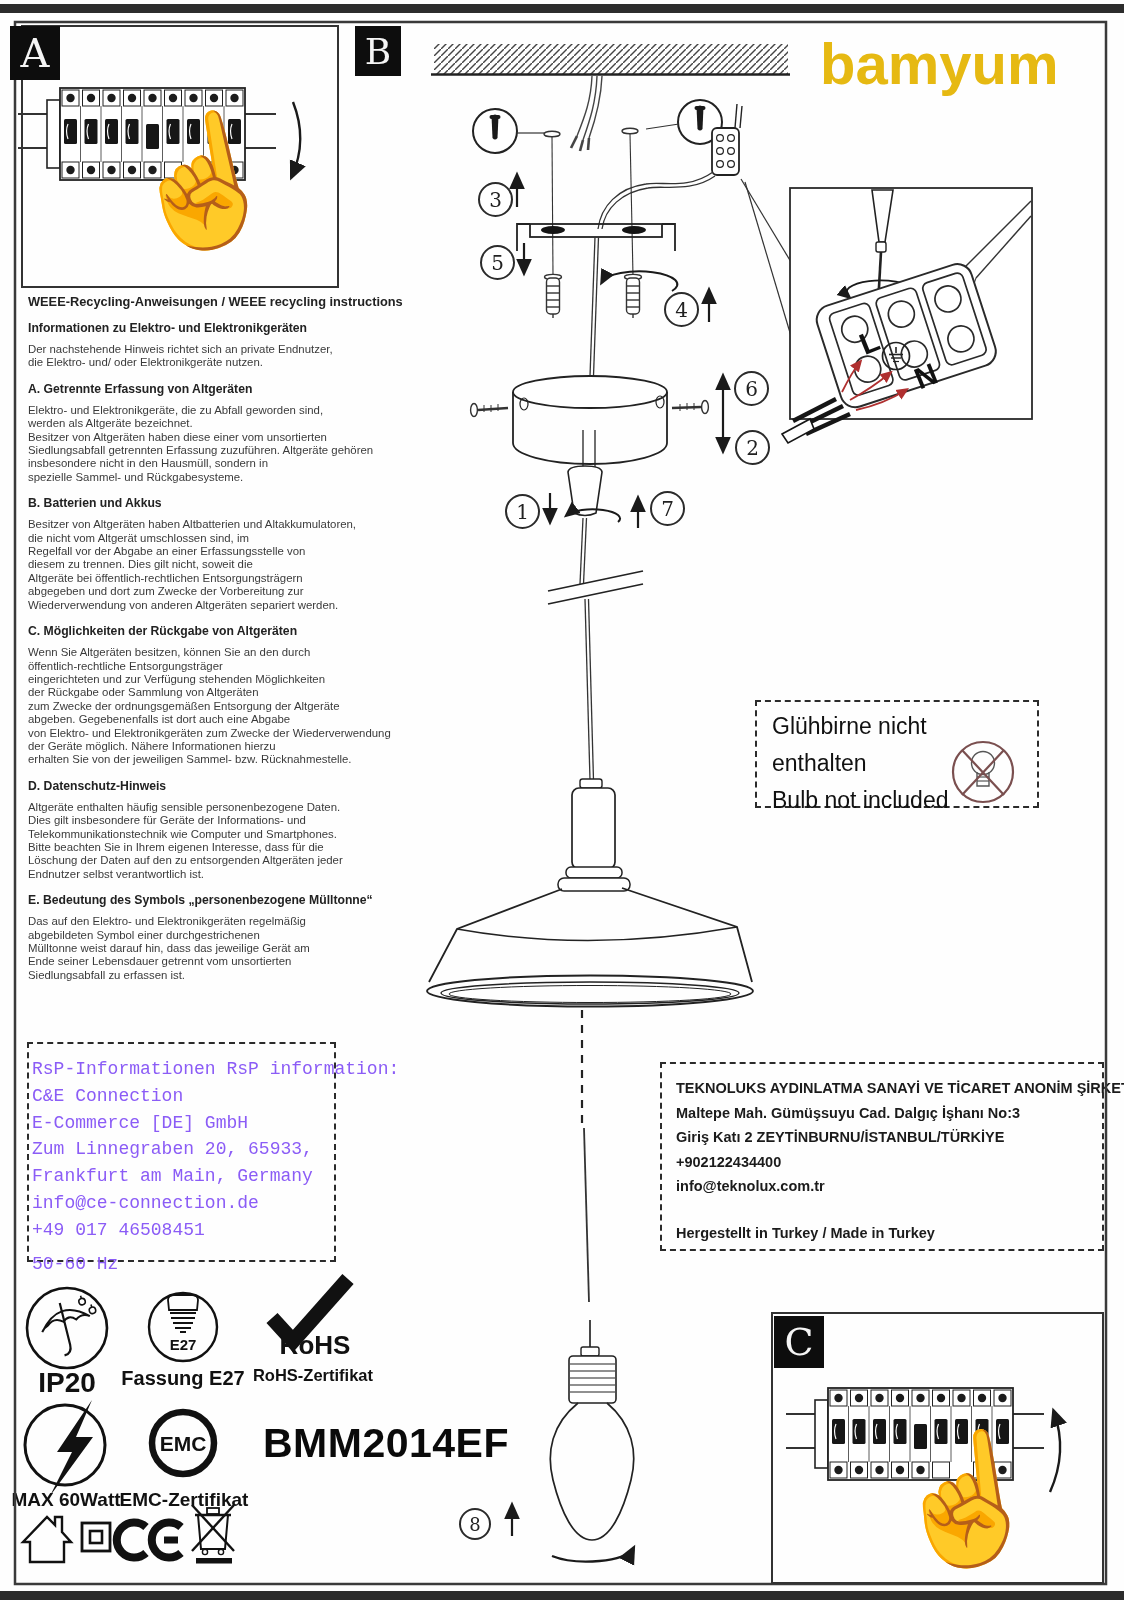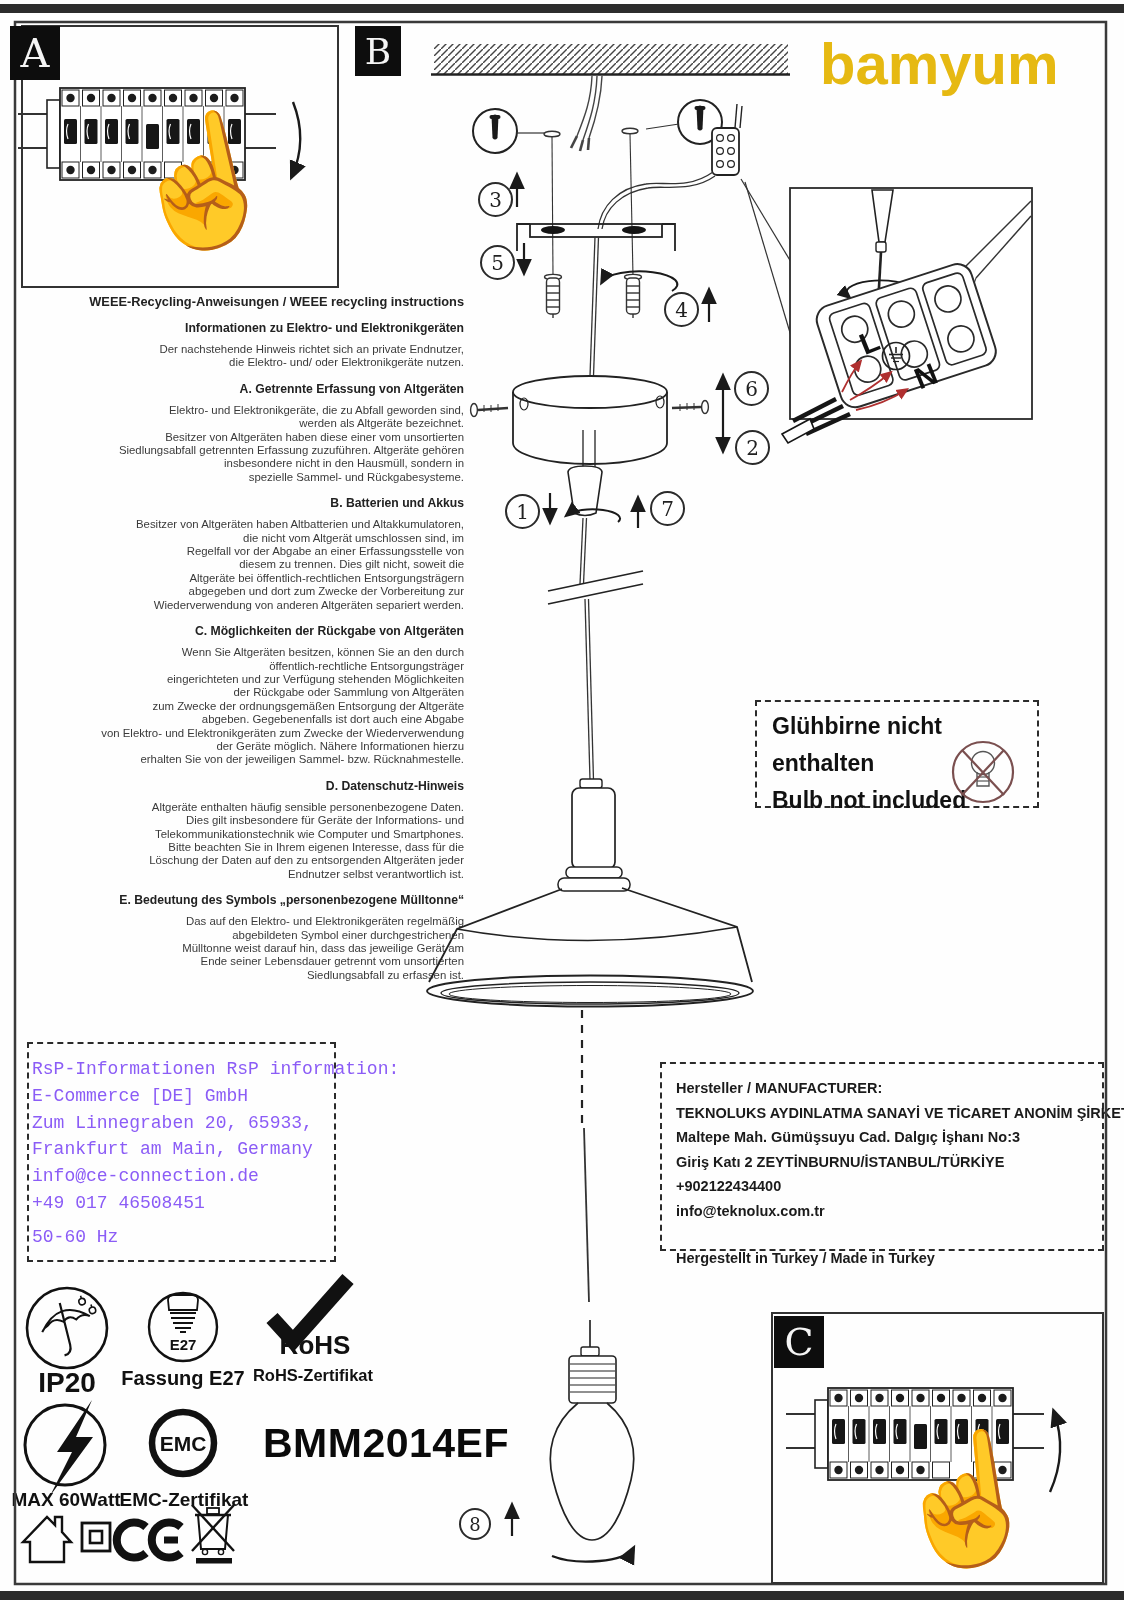--- a/index.html
+++ b/index.html
@@ -4,32 +4,32 @@
 <style>
   html,body{margin:0;padding:0;background:#e8e8e8;}
   .page{position:relative;width:1124px;height:1600px;background:#fefefe;overflow:hidden;
         font-family:"Liberation Sans",sans-serif;color:#222;}
   .abs{position:absolute;}
   .panel-label{position:absolute;background:#0d0d0d;color:#f5f5f5;display:flex;align-items:center;
         justify-content:center;font-family:"DejaVu Serif",serif;font-weight:400;}
   .stepc{position:absolute;width:31px;height:31px;border:2px solid #2b2b2b;border-radius:50%;
         background:#fff;display:flex;align-items:center;justify-content:center;
         font-family:"DejaVu Serif",serif;font-size:20px;color:#222;z-index:5;}
-  .weee{position:absolute;left:28px;top:294px;width:436px;color:#3a3a3a;text-align:right;}
+  .weee{position:absolute;left:28px;top:294px;width:436px;color:#3a3a3a;}
   .weee .t{font-size:12.8px;font-weight:bold;color:#222;}
   .weee .h{font-size:12.2px;font-weight:bold;color:#222;margin-top:12px;margin-bottom:8px;}
   .weee .b{font-size:11.4px;line-height:13.4px;white-space:pre-line;}
   .weee .f{font-size:11.4px;}
   .brand{position:absolute;left:820px;top:30px;width:280px;text-align:left;
         font-size:58px;font-weight:800;color:#e6b912;letter-spacing:0;}
   .brand-sub{position:absolute;left:802px;top:104px;width:320px;text-align:center;
         font-size:26px;line-height:31px;font-weight:500;color:#1c1c1c;}
   .dashedbox{position:absolute;border:2px dashed #2b2b2b;background:transparent;}
   .bulbnote{position:absolute;left:772px;top:708px;width:230px;font-size:23px;line-height:37px;
-        font-weight:700;color:#111;}
+        font-weight:400;color:#111;}
   .rsp{position:absolute;left:32px;top:1056px;width:290px;font-size:18px;line-height:26.8px;
         font-weight:500;color:#8b5cf6;white-space:nowrap;font-family:Liberation Mono, monospace;}
   .rsp .gap{margin-top:7px;}
   .manu{position:absolute;left:676px;top:1076px;width:424px;font-size:14.5px;line-height:24.6px;
         font-weight:700;color:#1b1b1b;white-space:nowrap;}
   .manu .gap{margin-top:22px;}
   .cap{position:absolute;text-align:center;font-weight:bold;color:#111;}
   .model{position:absolute;left:263px;top:1420px;font-size:41px;font-weight:800;
         letter-spacing:0.5px;color:#0a0a0a;}
   svg text{font-family:"Liberation Sans",sans-serif;}
@@ -460,31 +460,31 @@
 
   <div class="dashedbox" style="left:755px;top:700px;width:280px;height:104px"></div>
   <div class="bulbnote">
     <div>Glühbirne nicht enthalten</div>
     <div>Bulb not included</div>
   </div>
 
   <div class="dashedbox" style="left:27px;top:1042px;width:305px;height:216px"></div>
   <div class="rsp">
     <div>RsP-Informationen RsP information:</div>
+    <div>C&amp;E Connection</div>
     <div>E-Commerce [DE] GmbH</div>
     <div>Zum Linnegraben 20, 65933,</div>
     <div>Frankfurt am Main, Germany</div>
     <div>info@ce-connection.de</div>
     <div>+49 017 46508451</div>
     <div class="gap">50-60 Hz</div>
   </div>
 
   <div class="dashedbox" style="left:660px;top:1062px;width:440px;height:185px"></div>
   <div class="manu">
-    <div>Hersteller / MANUFACTURER:</div>
     <div>TEKNOLUKS AYDINLATMA SANAYİ VE TİCARET ANONİM ŞİRKETİ</div>
     <div>Maltepe Mah. Gümüşsuyu Cad. Dalgıç İşhanı No:3</div>
     <div>Giriş Katı 2 ZEYTİNBURNU/İSTANBUL/TÜRKİYE</div>
     <div>+902122434400</div>
     <div>info@teknolux.com.tr</div>
     <div class="gap">Hergestellt in Turkey / Made in Turkey</div>
   </div>
 
   <div class="cap" style="left:23px;top:1367px;width:88px;font-size:28px">IP20</div>
   <div class="cap" style="left:113px;top:1367px;width:140px;font-size:20px">Fassung E27</div>

